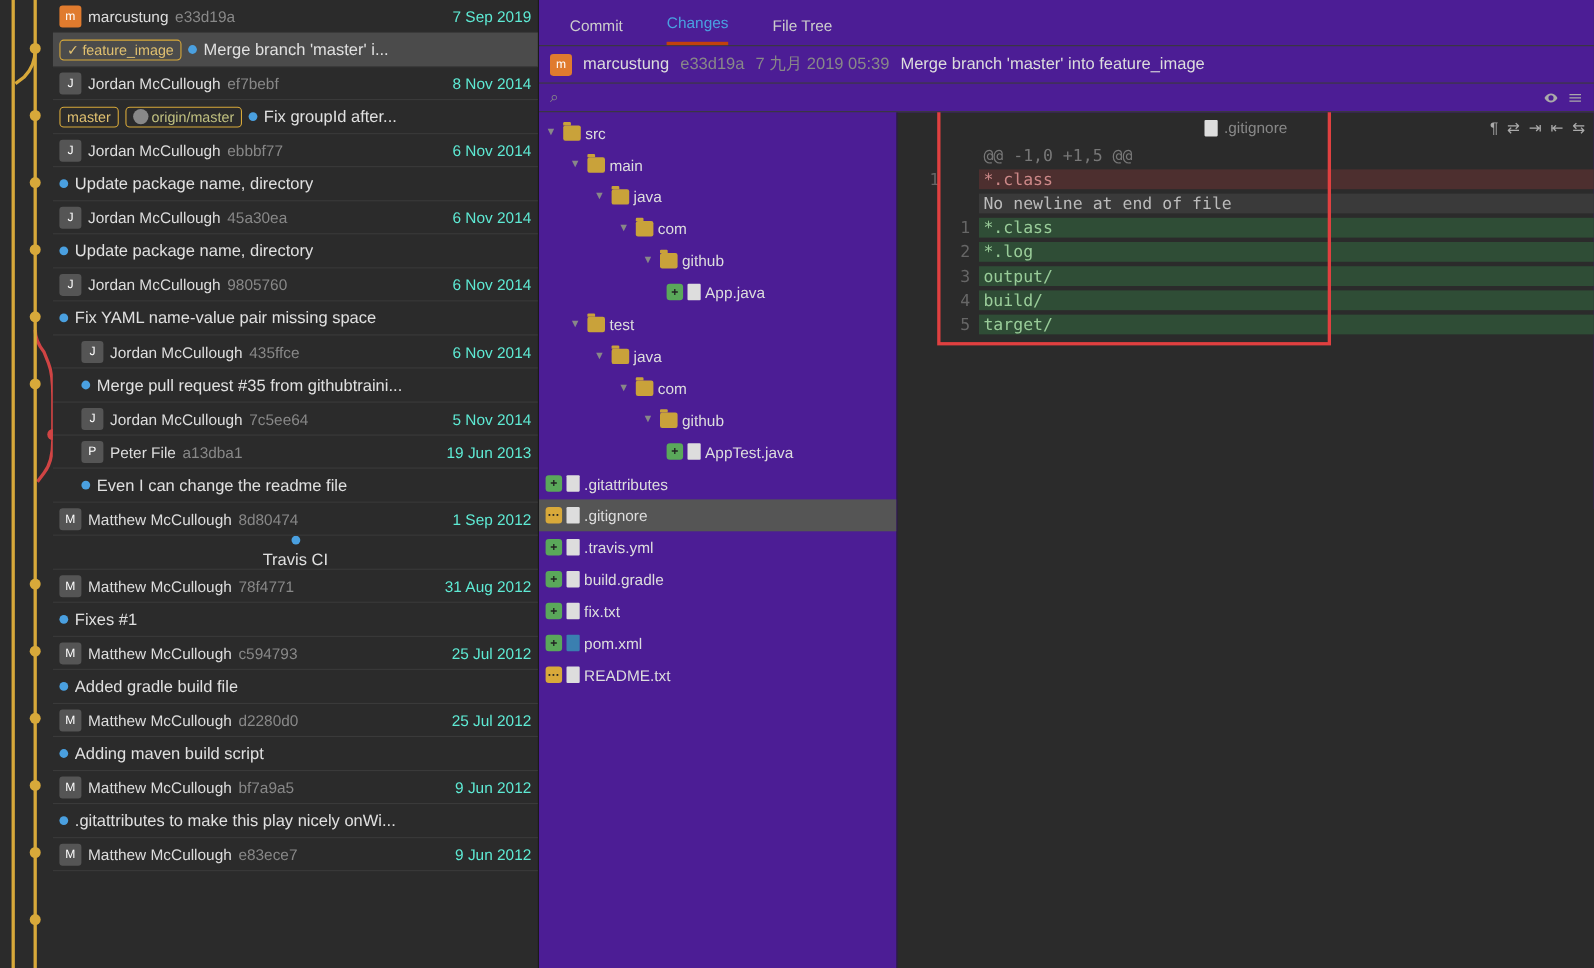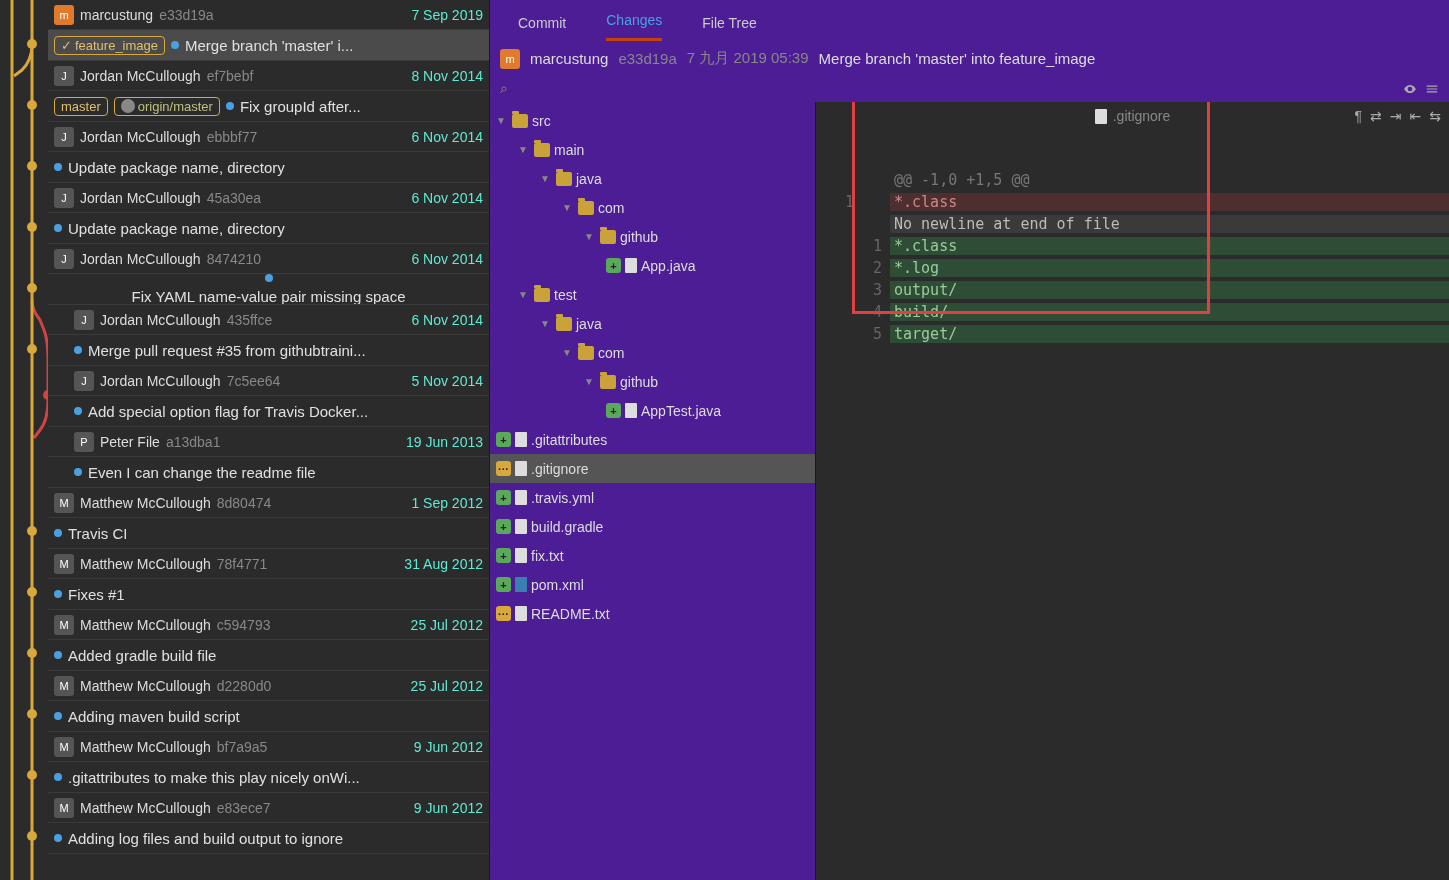--- a/index.html
+++ b/index.html
@@ -45,21 +45,21 @@
 .status-box.mod { background: #d8a93a; }
 .indent-1 { padding-left: 28px; }
 .indent-2 { padding-left: 50px; }
 .indent-3 { padding-left: 72px; }
 .indent-4 { padding-left: 94px; }
 .indent-5 { padding-left: 116px; }
 .diff-panel { flex: 1; position: relative; background: #2b2b2b; }
 .diff-toolbar { position: absolute; right: 8px; top: 6px; display: flex; gap: 8px; color: #aaa; font-size: 14px; }
 .diff-toolbar span { cursor: pointer; }
 .diff-filename { text-align: center; color: #888; padding: 6px 0; display: flex; align-items: center; justify-content: center; gap: 6px; }
-.diff-body { font-family: "Consolas", monospace; font-size: 15px; margin-top: 39px; }
+.diff-body { font-family: "Consolas", monospace; font-size: 15px; }
 .diff-line { display: flex; height: 22px; align-items: center; }
 .gutter { width: 48px; text-align: right; padding-right: 10px; color: #666; }
 .gutter2 { width: 26px; text-align: right; padding-right: 8px; color: #666; }
 .code { flex: 1; padding-left: 4px; white-space: pre; }
 .hunk { color: #777; }
 .del { background: #4d2f2f; color: #c88; }
 .add-ln { background: #2f4d36; color: #9c9; }
 .note { background: #3a3a3a; color: #bbb; }
 .highlight-box { position: absolute; border: 3px solid #e04040; pointer-events: none; }
 .gh-icon { width: 14px; height: 14px; border-radius: 50%; background: #888; display: inline-block; }
@@ -129,64 +129,60 @@
       <span class="hash">45a30ea</span>
       <span class="date">6 Nov 2014</span>
       </div>
       <div class="msg-row" style="padding-left: 6px;">
         <span class="dot-blue"></span>
       <span class="msg">Update package name, directory</span>
       </div>
       <div class="commit-row" style="padding-left: 6px;">
         <span class="avatar ">J</span>
       <span class="author">Jordan McCullough</span>
-      <span class="hash">8474210</span>
+      <span class="hash">9805760</span>
       <span class="date">6 Nov 2014</span>
       </div>
-      <div class="msg-row" style="padding-left: 6px; flex-direction: column;">
+      <div class="msg-row" style="padding-left: 6px;">
         <span class="dot-blue"></span>
       <span class="msg">Fix YAML name-value pair missing space</span>
       </div>
       <div class="commit-row" style="padding-left: 26px;">
         <span class="avatar ">J</span>
       <span class="author">Jordan McCullough</span>
       <span class="hash">435ffce</span>
       <span class="date">6 Nov 2014</span>
       </div>
       <div class="msg-row" style="padding-left: 26px; text-align: center;">
         <span class="dot-blue"></span>
       <span class="msg">Merge pull request #35 from githubtraini...</span>
       </div>
       <div class="commit-row" style="padding-left: 26px;">
         <span class="avatar ">J</span>
       <span class="author">Jordan McCullough</span>
       <span class="hash">7c5ee64</span>
       <span class="date">5 Nov 2014</span>
-      </div>
-      <div class="msg-row" style="padding-left: 26px;">
-        <span class="dot-blue"></span>
-      <span class="msg">Add special option flag for Travis Docker...</span>
       </div>
       <div class="commit-row" style="padding-left: 26px;">
         <span class="avatar ">P</span>
       <span class="author">Peter File</span>
       <span class="hash">a13dba1</span>
       <span class="date">19 Jun 2013</span>
       </div>
       <div class="msg-row" style="padding-left: 26px;">
         <span class="dot-blue"></span>
       <span class="msg">Even I can change the readme file</span>
       </div>
       <div class="commit-row" style="padding-left: 6px;">
         <span class="avatar ">M</span>
       <span class="author">Matthew McCullough</span>
       <span class="hash">8d80474</span>
       <span class="date">1 Sep 2012</span>
       </div>
-      <div class="msg-row" style="padding-left: 6px;">
+      <div class="msg-row" style="padding-left: 6px; flex-direction: column;">
         <span class="dot-blue"></span>
       <span class="msg">Travis CI</span>
       </div>
       <div class="commit-row" style="padding-left: 6px;">
         <span class="avatar ">M</span>
       <span class="author">Matthew McCullough</span>
       <span class="hash">78f4771</span>
       <span class="date">31 Aug 2012</span>
       </div>
       <div class="msg-row" style="padding-left: 6px;">
@@ -221,24 +217,20 @@
       </div>
       <div class="msg-row" style="padding-left: 6px; text-align: right;">
         <span class="dot-blue"></span>
       <span class="msg">.gitattributes to make this play nicely onWi...</span>
       </div>
       <div class="commit-row" style="padding-left: 6px;">
         <span class="avatar ">M</span>
       <span class="author">Matthew McCullough</span>
       <span class="hash">e83ece7</span>
       <span class="date">9 Jun 2012</span>
-      </div>
-      <div class="msg-row" style="padding-left: 6px;">
-        <span class="dot-blue"></span>
-      <span class="msg">Adding log files and build output to ignore</span>
       </div>
     </div>
 </div>
 
 <div class="right-panel">
   <div class="tabs">
     <div class="tab">Commit</div>
     <div class="tab active">Changes</div>
     <div class="tab">File Tree</div>
   </div>

